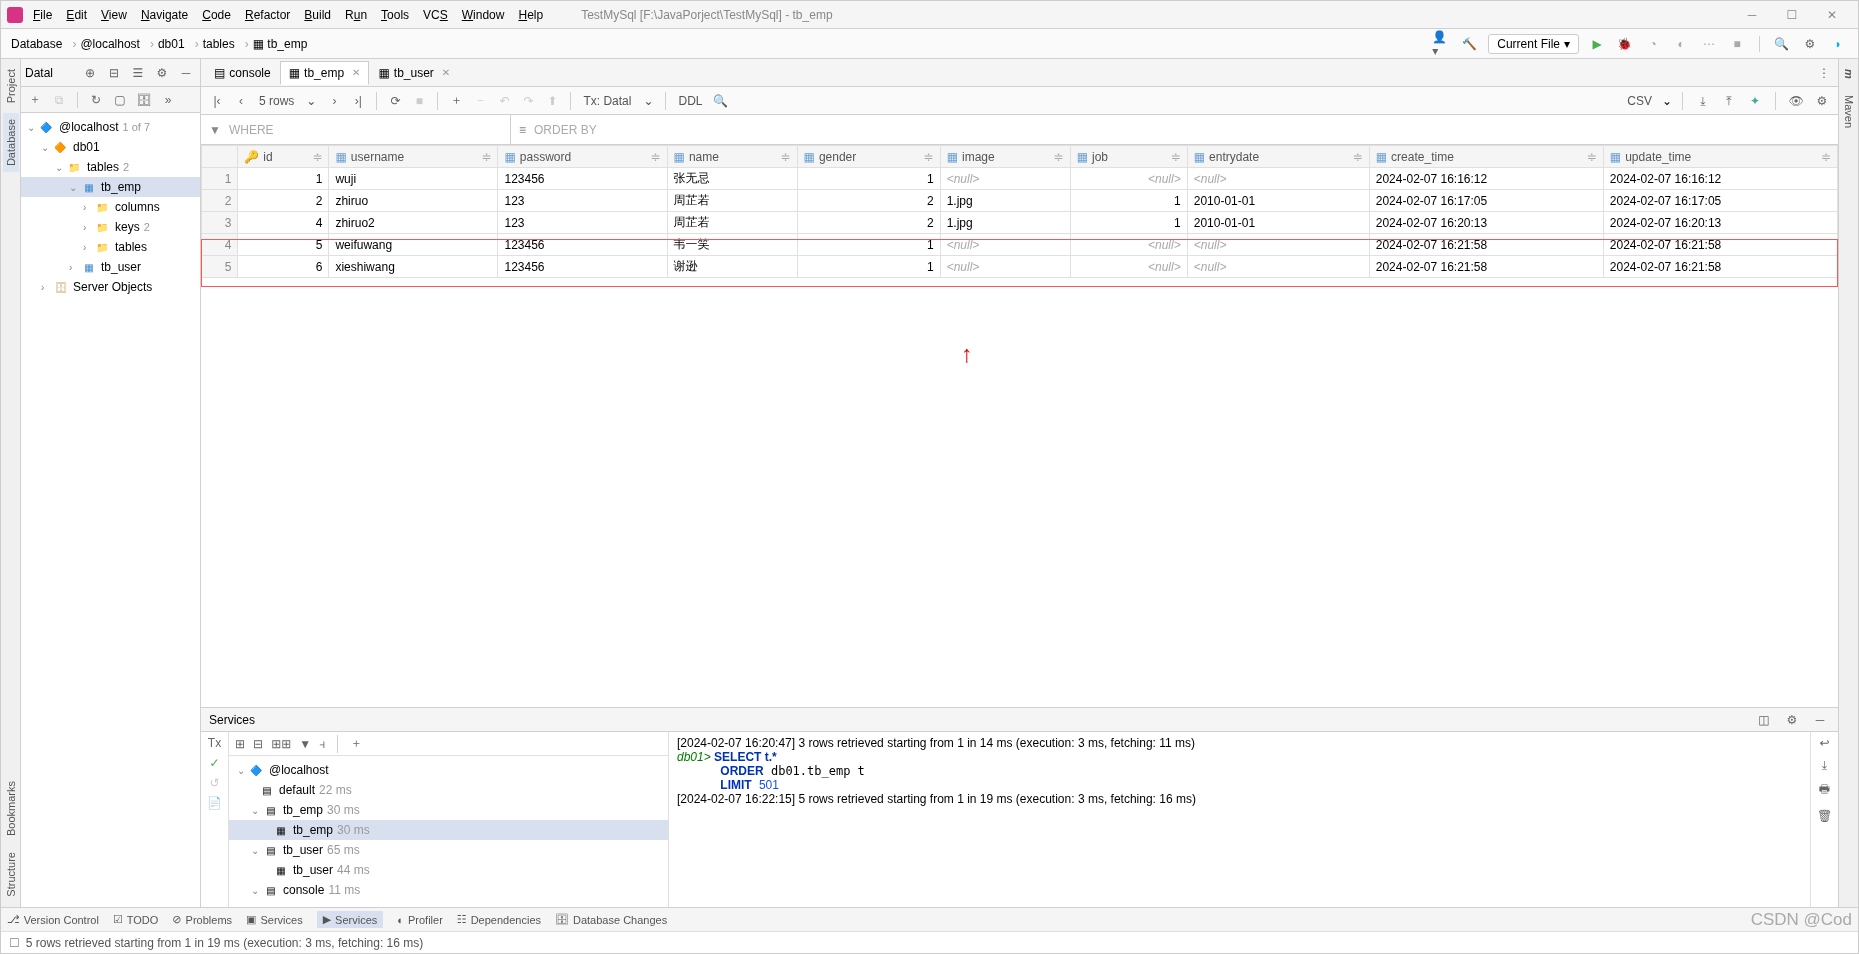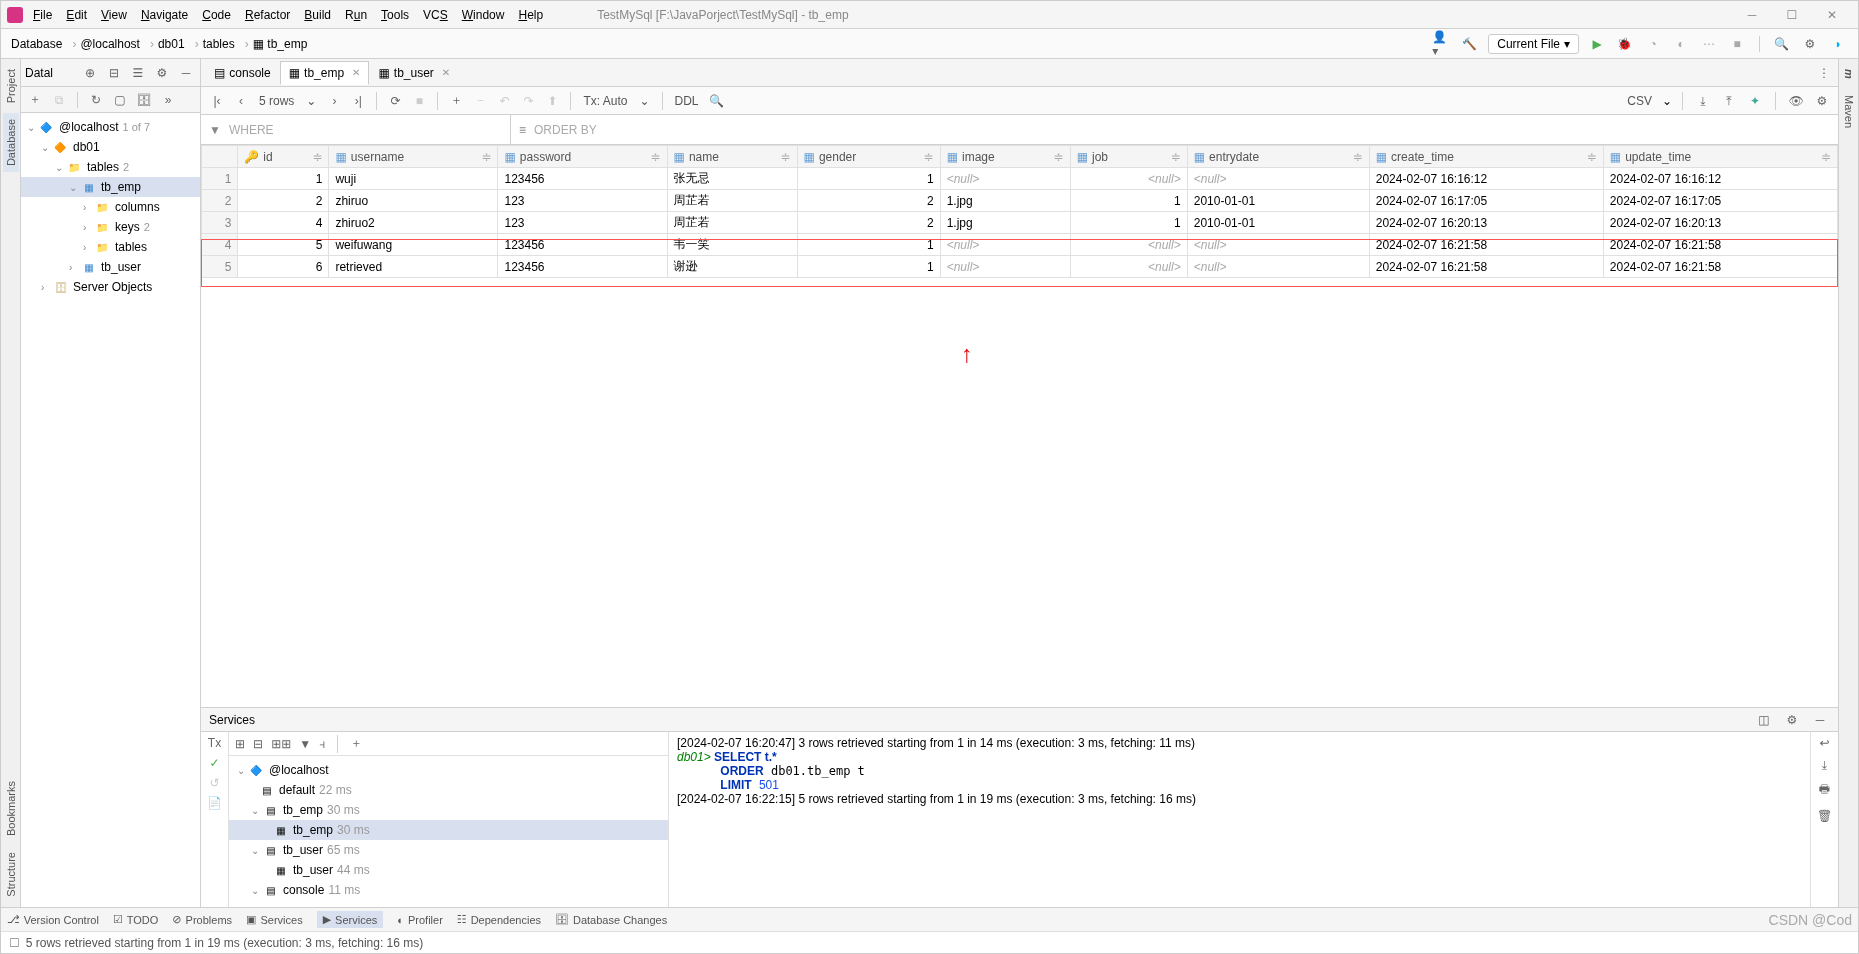--- a/index.html
+++ b/index.html
@@ -4,21 +4,21 @@
 <style>
 * { box-sizing: border-box; margin: 0; padding: 0; font-family: "Segoe UI", Arial, sans-serif; }
 body { font-size: 12px; color: #000; background: #fff; overflow: hidden; }
 .app { display: flex; flex-direction: column; height: 954px; width: 1859px; border: 1px solid #ccc; }
 
 
 .titlebar { display: flex; align-items: center; height: 28px; padding: 0 6px; border-bottom: 1px solid #d0d0d0; background: #f5f5f5; }
 .app-icon { width: 16px; height: 16px; background: #d63384; border-radius: 3px; margin-right: 10px; }
 .menu-item { margin-right: 14px; cursor: pointer; }
 .menu-item u { text-decoration: underline; }
-.title-text { margin-left: 40px; color: #888; }
+.title-text { margin-left: 24px; color: #888; }
 .window-controls { margin-left: auto; display: flex; }
 .win-btn { width: 40px; height: 24px; display: flex; align-items: center; justify-content: center; color: #888; }
 
 
 .navbar { display: flex; align-items: center; height: 30px; padding: 0 10px; border-bottom: 1px solid #d0d0d0; background: #fafafa; }
 .crumb { margin-right: 6px; }
 .crumb-sep { color: #aaa; margin: 0 4px; }
 .nav-right { margin-left: auto; display: flex; align-items: center; gap: 8px; }
 .btn-box { border: 1px solid #ccc; padding: 2px 8px; border-radius: 3px; background: #fff; display: flex; align-items: center; gap: 4px; }
 .icon-btn { width: 20px; height: 20px; display: flex; align-items: center; justify-content: center; color: #666; }
@@ -97,21 +97,21 @@
 .services-console { flex: 1; padding: 4px 8px; font-family: "Consolas", monospace; font-size: 12px; overflow: auto; white-space: pre; }
 .services-console .prompt { color: #008000; font-style: italic; }
 .services-console .kw { color: #0033b3; font-weight: bold; }
 .services-console .num { color: #1750eb; }
 .services-right-tools { width: 28px; border-left: 1px solid #e0e0e0; display: flex; flex-direction: column; align-items: center; padding-top: 4px; gap: 8px; color: #666; }
 
 
 .bottom-bar { height: 24px; display: flex; align-items: center; border-top: 1px solid #d0d0d0; background: #f5f5f5; padding: 0 6px; gap: 14px; }
 .bottom-item { display: flex; align-items: center; gap: 4px; color: #555; font-size: 11px; }
 .bottom-item.active { background: #d8e0ef; padding: 2px 6px; }
-.bottom-right { margin-left: auto; color: #aaa; font-size: 14px; }
+.bottom-right { margin-left: auto; color: #aaa; font-size: 17px; }
 
 
 .status-bar { height: 22px; display: flex; align-items: center; padding: 0 8px; background: #fff; border-top: 1px solid #e0e0e0; color: #555; }
 .status-icon { margin-right: 6px; color: #888; }
 </style>
 </head>
 <body>
 
 <div class="app">
 
@@ -272,21 +272,21 @@
         <span class="tool-sep"></span>
         <span class="icon-btn">⟳</span>
         <span class="icon-btn" style="color:#ccc">■</span>
         <span class="tool-sep"></span>
         <span class="icon-btn">＋</span>
         <span class="icon-btn" style="color:#ccc">－</span>
         <span class="icon-btn" style="color:#ccc">↶</span>
         <span class="icon-btn" style="color:#ccc">↷</span>
         <span class="icon-btn" style="color:#ccc">⬆</span>
         <span class="tool-sep"></span>
-        <span class="tool-txt">Tx: Auto</span>
+        <span class="tool-txt">Tx: Datal</span>
           <span class="tool-txt">⌄</span>
         <span class="tool-sep"></span>
         <span class="tool-txt">DDL</span>
         <span class="icon-btn">🔍</span>
         <div class="tool-right">
           <span class="tool-txt">CSV</span>
             <span>⌄</span>
           <span class="tool-sep"></span>
           <span class="icon-btn">⤓</span>
           <span class="icon-btn">⤒</span>
@@ -374,21 +374,21 @@
                 <td class="num-cell">1</td>
                 <td class=" null-cell">&lt;null&gt;</td>
                 <td class="num-cell null-cell">&lt;null&gt;</td>
                 <td class=" null-cell">&lt;null&gt;</td>
                 <td>2024-02-07 16:21:58</td>
                 <td>2024-02-07 16:21:58</td>
               </tr>
               <tr>
                 <td class="rownum-col">5</td>
                 <td class="num-cell">6</td>
-                <td>retrieved</td>
+                <td>xieshiwang</td>
                 <td>123456</td>
                 <td>谢逊</td>
                 <td class="num-cell">1</td>
                 <td class=" null-cell">&lt;null&gt;</td>
                 <td class="num-cell null-cell">&lt;null&gt;</td>
                 <td class=" null-cell">&lt;null&gt;</td>
                 <td>2024-02-07 16:21:58</td>
                 <td>2024-02-07 16:21:58</td>
               </tr>
             </tbody>

